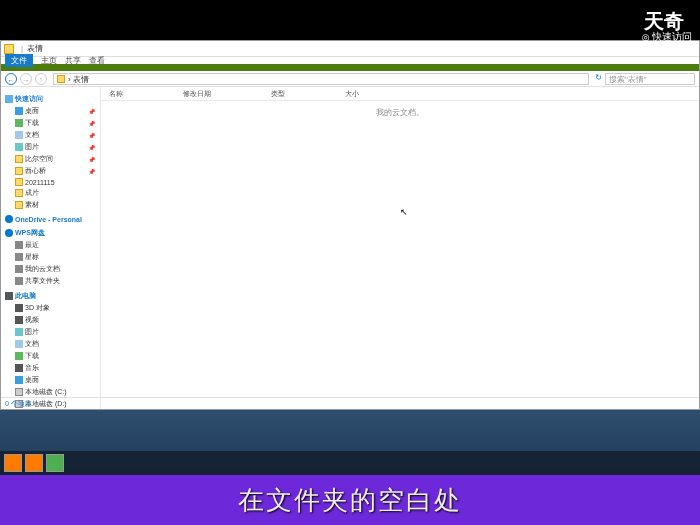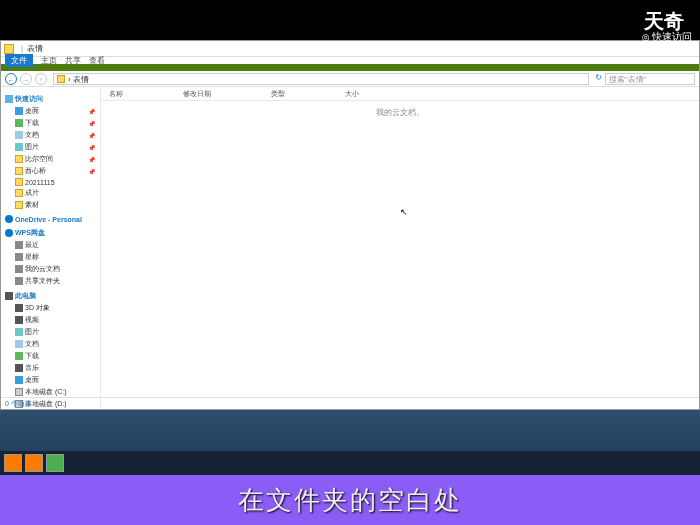--- a/index.html
+++ b/index.html
@@ -1,21 +1,21 @@
 <!DOCTYPE html>
 <html><head>
 <meta charset="utf-8">
 <style>
 *{margin:0;padding:0;box-sizing:border-box;font-family:"Microsoft YaHei",Arial,sans-serif}
 body{width:700px;height:525px;background:#000;position:relative;overflow:hidden}
 .top-overlay{position:absolute;top:0;left:0;right:0;height:40px;background:#000;z-index:10}
 .logo-tr{position:absolute;top:8px;right:16px;color:#fff;font-size:20px;font-weight:bold}
 .logo-tr2{position:absolute;top:30px;right:8px;color:#fff;font-size:10px}
 .logo-tr2::before{content:"◎ ";font-size:9px}
-.bottom-overlay{position:absolute;bottom:0;left:0;right:0;height:50px;background:#8b5cf6;z-index:10;display:flex;align-items:center;justify-content:center}
+.bottom-overlay{position:absolute;bottom:0;left:0;right:0;height:50px;background:#6d28d9;z-index:10;display:flex;align-items:center;justify-content:center}
 .subtitle{color:#eee;font-size:26px;letter-spacing:2px;text-shadow:1px 1px 2px #000}
 .screen{position:absolute;top:40px;left:0;right:0;bottom:50px;background:linear-gradient(to bottom,#5b7fa8 0%,#7a9cc4 30%,#d4dde8 45%,#4a6a8a 46%,#b8c8dc 60%,#3a5a7a 75%,#1e3a5a 100%)}
 .explorer{position:absolute;top:0;left:0;right:0;height:370px;background:#fff;border:1px solid #999;font-size:8px;color:#333}
 .titlebar{height:16px;background:#fff;border-bottom:1px solid #ddd;display:flex;align-items:center;padding:0 3px}
 .titlebar .folder-ico{width:10px;height:10px;background:#ffd968;border:1px solid #d4a017;margin-right:3px}
 .titlebar .sep{margin:0 4px;color:#999}
 .ribbon-tabs{height:14px;background:#fff;display:flex;align-items:center;gap:8px;padding:0 4px;border-bottom:7px solid #4d7c0f}
 .ribbon-tabs .tab-file{background:#1979ca;color:#fff;padding:1px 6px}
 .ribbon-tabs span{font-size:8px;color:#444}
 .addr-row{height:16px;display:flex;align-items:flex-start;padding:2px 4px;gap:3px;border-bottom:1px solid #e0e0e0}

